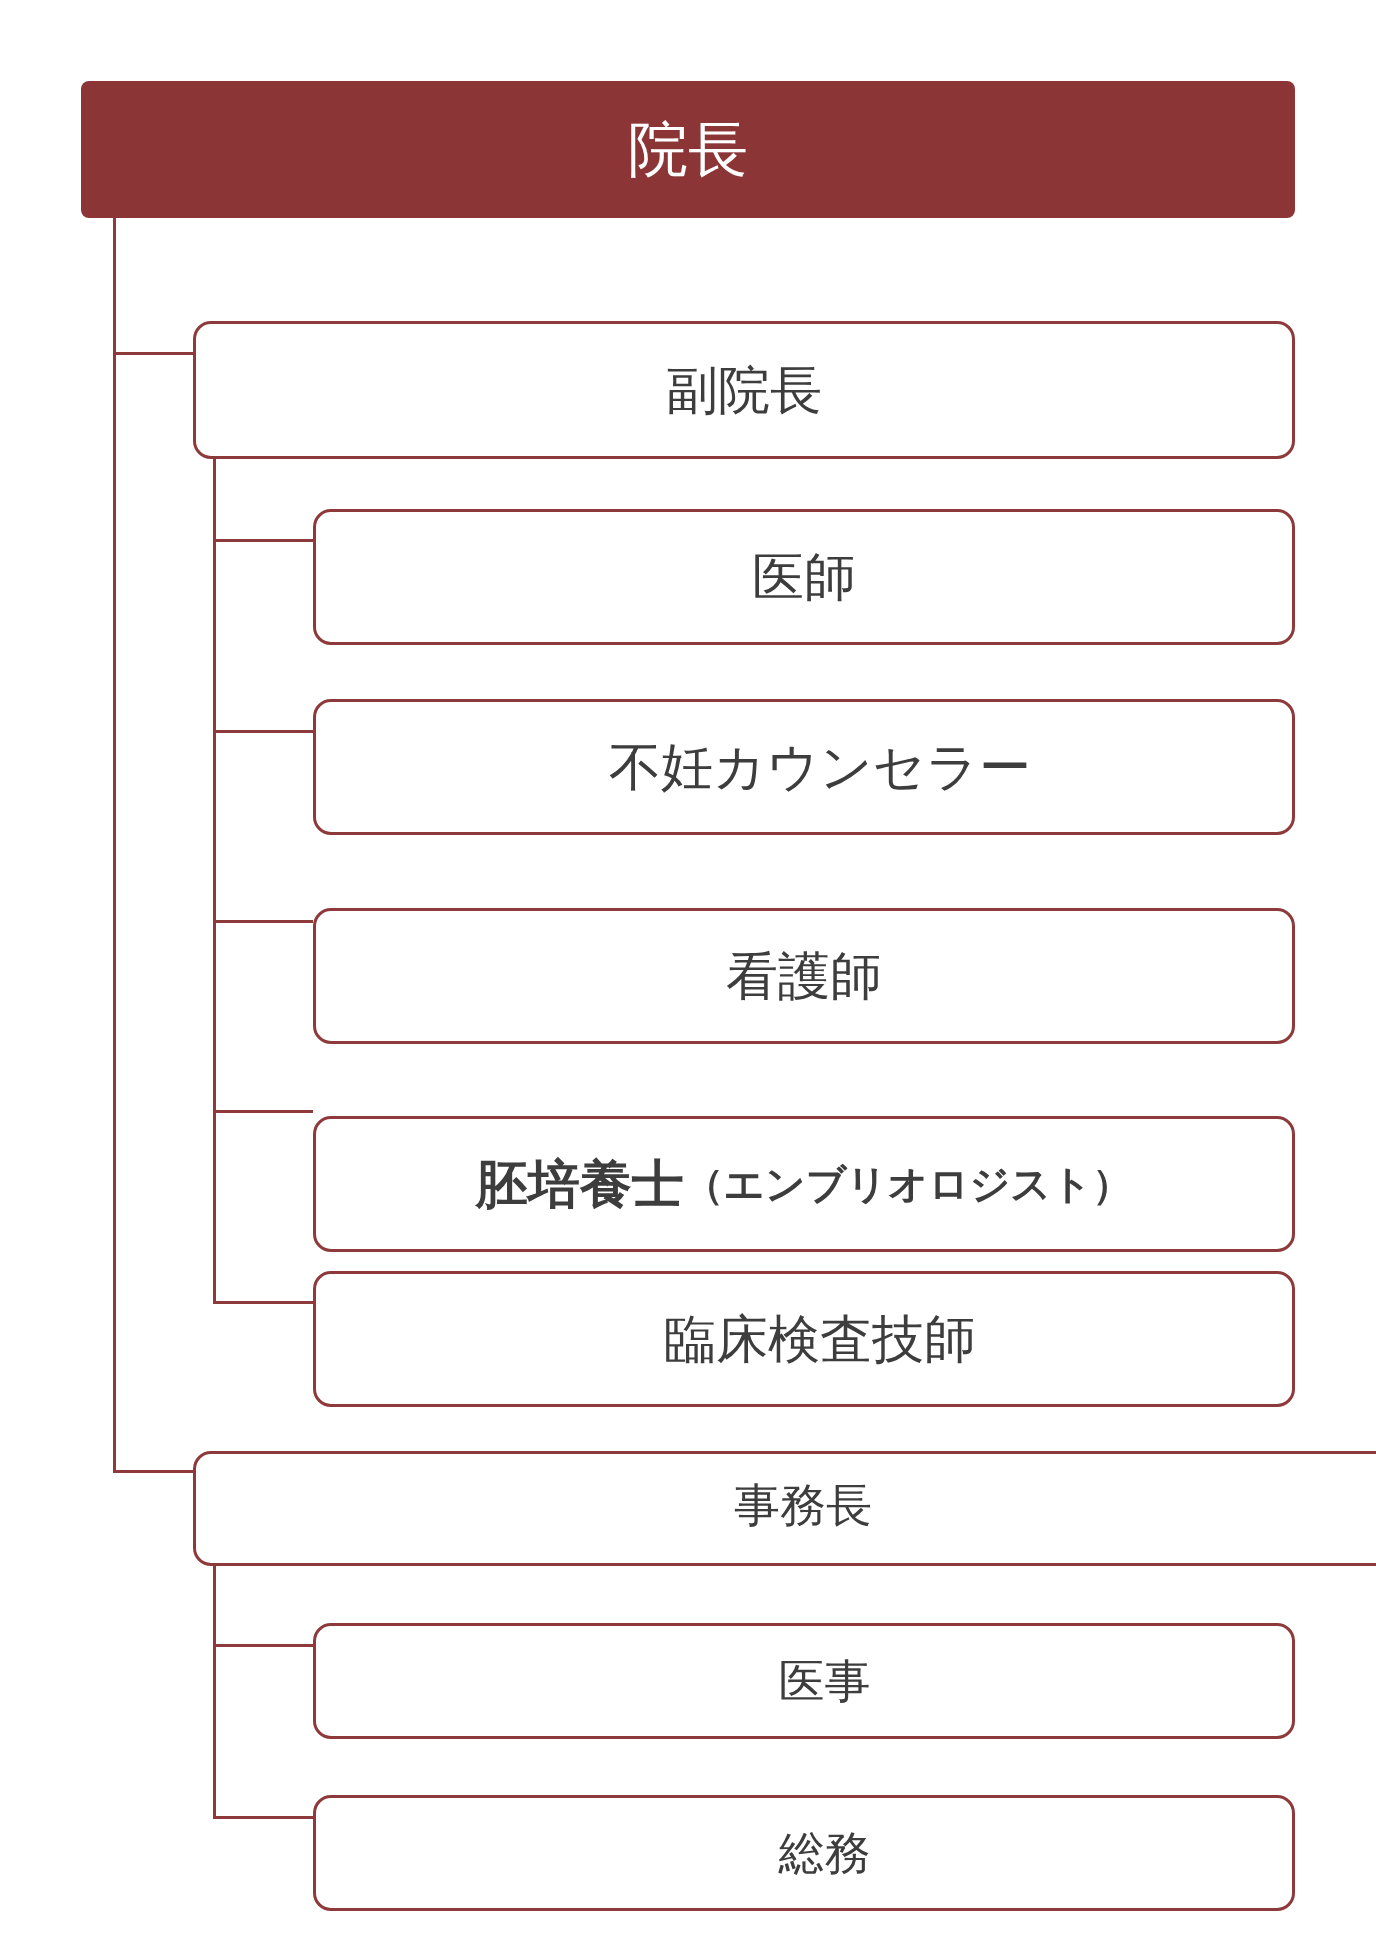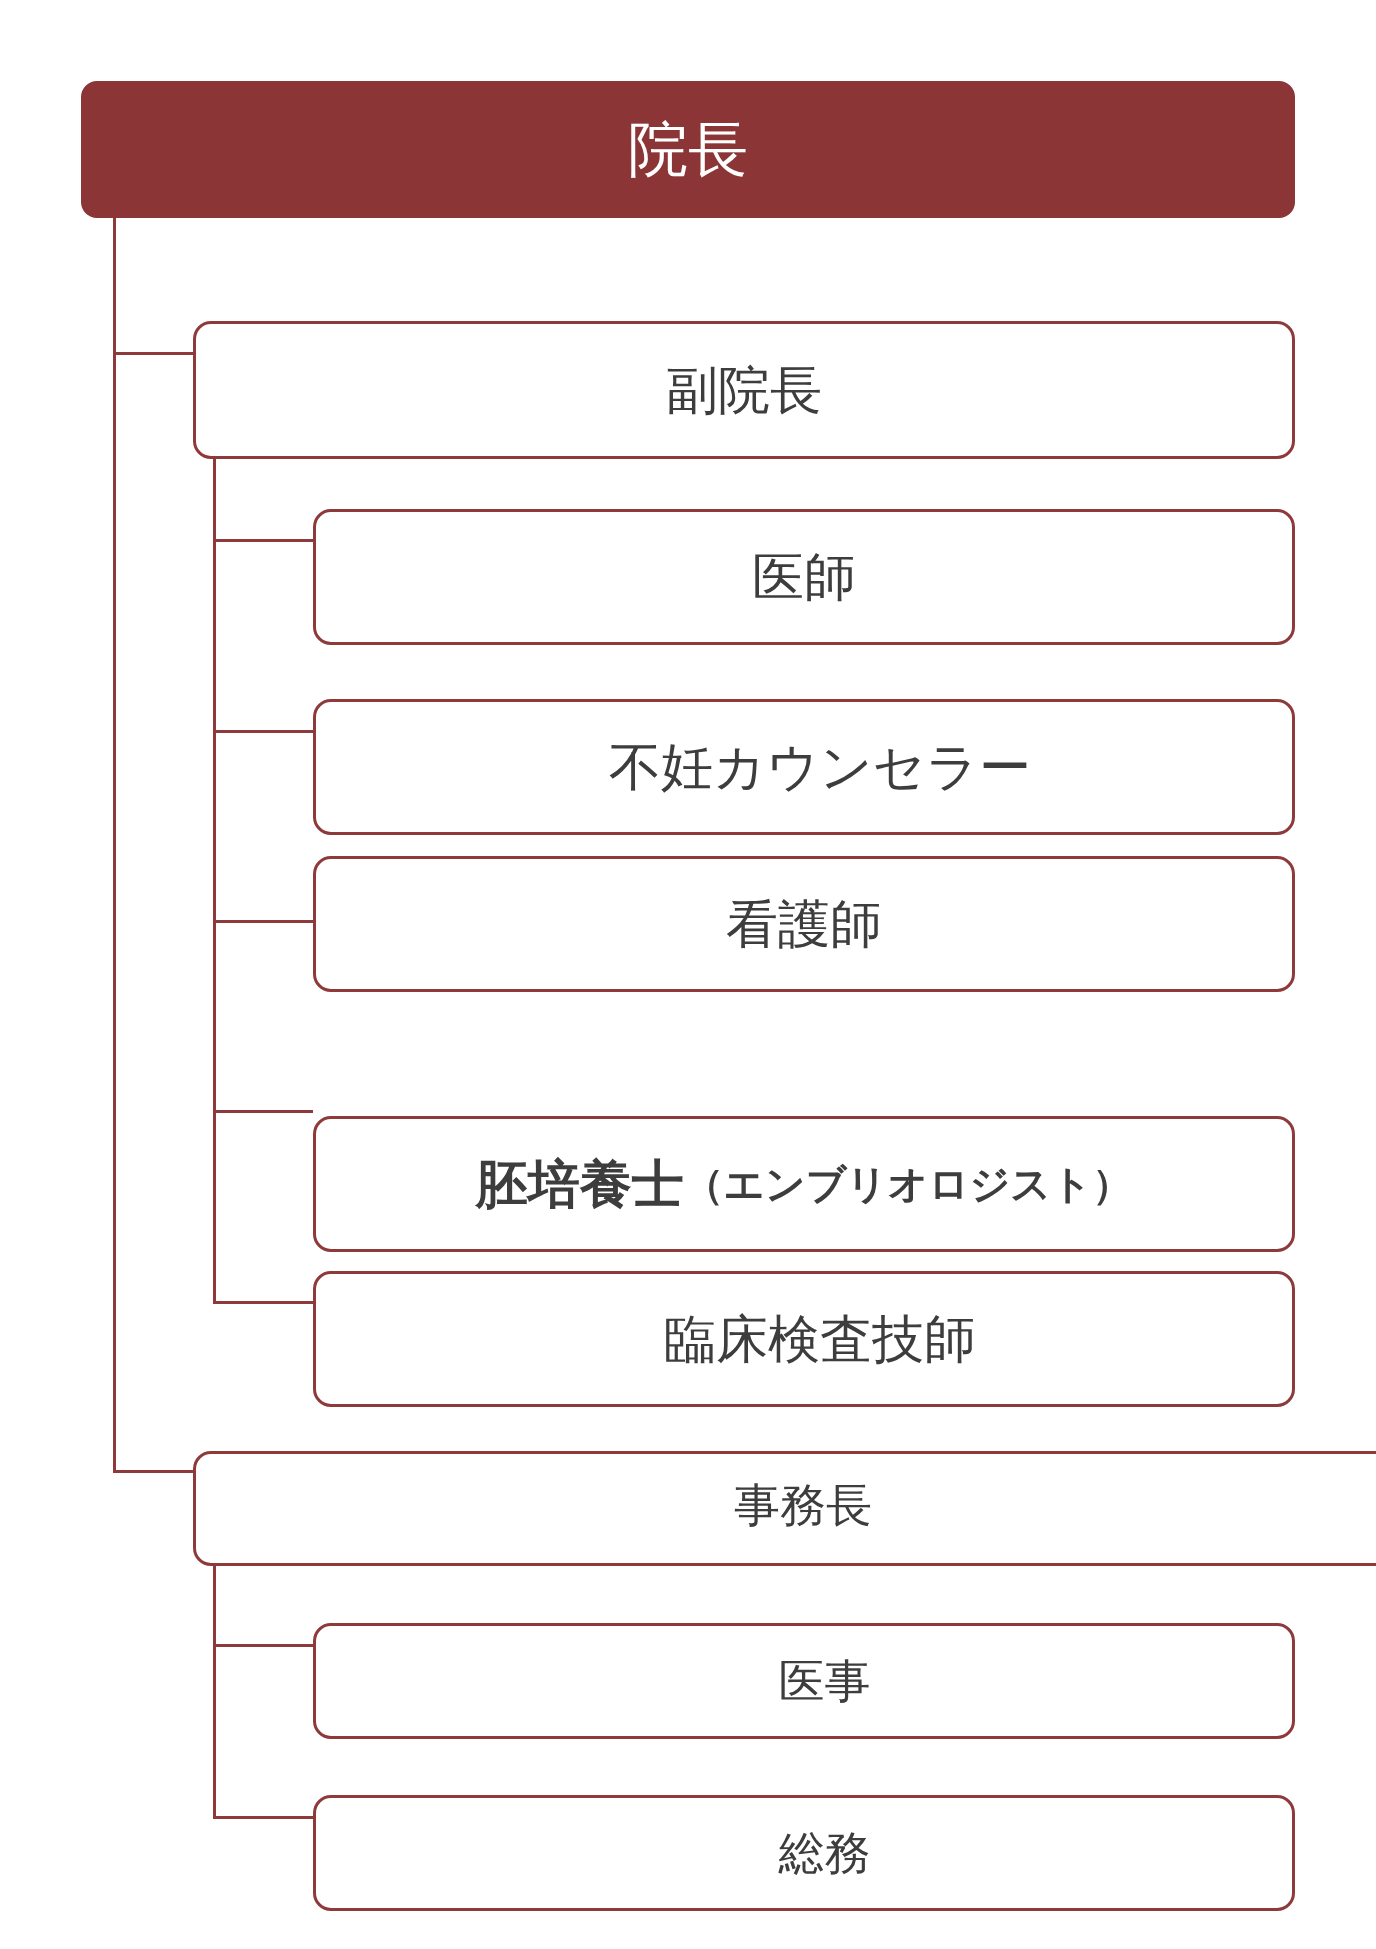--- a/index.html
+++ b/index.html
@@ -23,42 +23,42 @@
     align-items:center;
     justify-content:center;
     box-sizing:border-box;
     color:var(--text);
     white-space:nowrap;
     line-height:1;
   }
   .node.filled{
     background:var(--node-fill);
     color:var(--root-text);
-    border-radius:16px;
+    border-radius:8px;
   }
   .node.outlined{
     background:#ffffff;
     border:3px solid var(--line);
     border-radius:18px;
     margin-top:36px;
   }
   .conn{
     position:absolute;
     background:var(--line);
   }
   
   .n-root{left:81px;top:81px;width:1214px;height:137px;font-size:60px;}
   
   .n-vice{left:193px;top:285px;width:1102px;height:138px;font-size:52px;}
   .n-office{left:193px;top:1415px;width:1220px;height:115px;font-size:46px;font-family:Liberation Mono, monospace;}
   
   .lvl3{left:313px;width:982px;height:136px;font-size:52px;}
   .n-doctor{top:473px;}
   .n-counselor{top:663px;padding-left:32px;}
-  .n-nurse{top:820px;}
+  .n-nurse{top:872px;}
   .n-embryo{top:1080px;font-weight:bold;}
   .n-labtech{top:1235px;padding-left:32px;}
   .sub-label{font-size:40px;}
   
   .lvl3b{left:313px;width:982px;height:116px;font-size:46px;padding-left:41px;}
   .n-medaffairs{top:1587px;}
   .n-genaffairs{top:1759px;}
   
   .trunk1{left:113px;top:218px;width:3px;height:1255px;}
   .stub-vice{left:113px;top:352px;width:80px;height:3px;}

